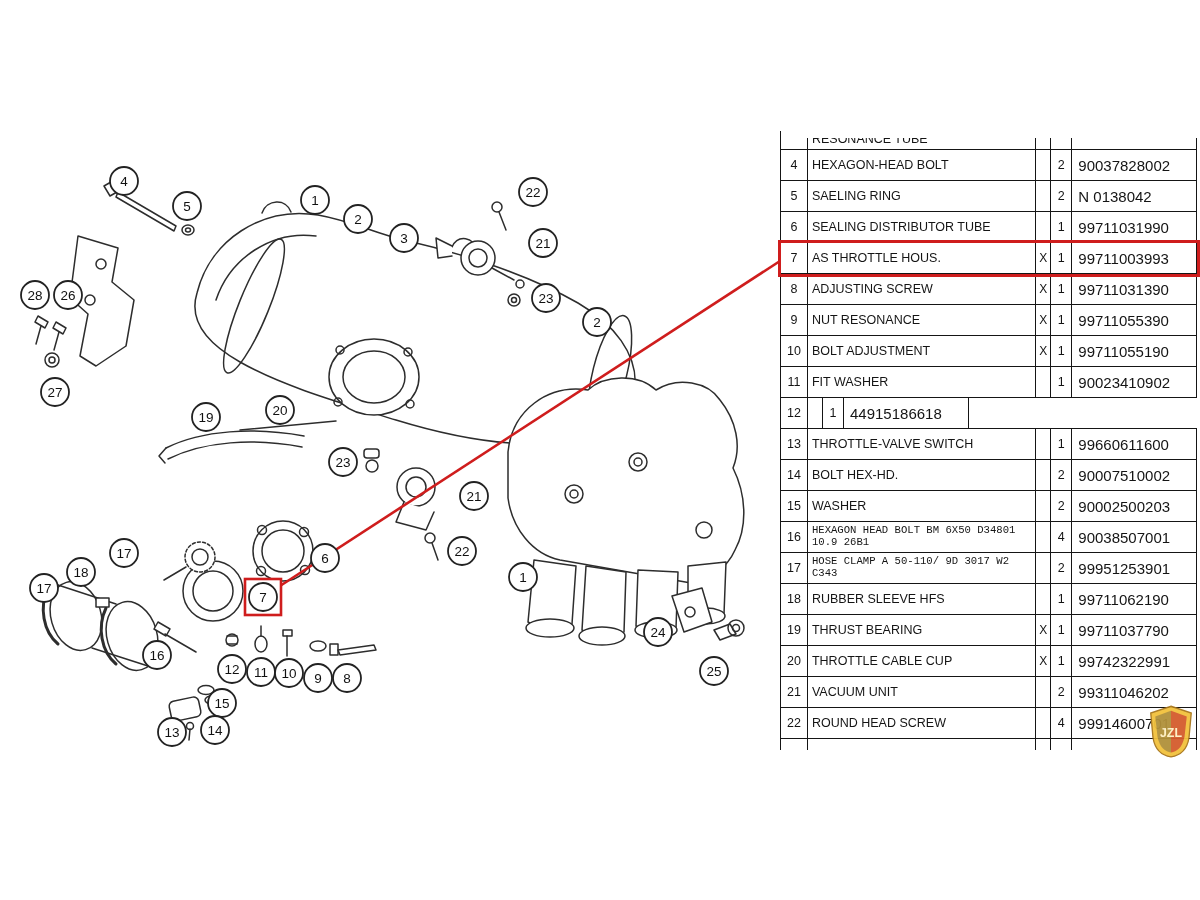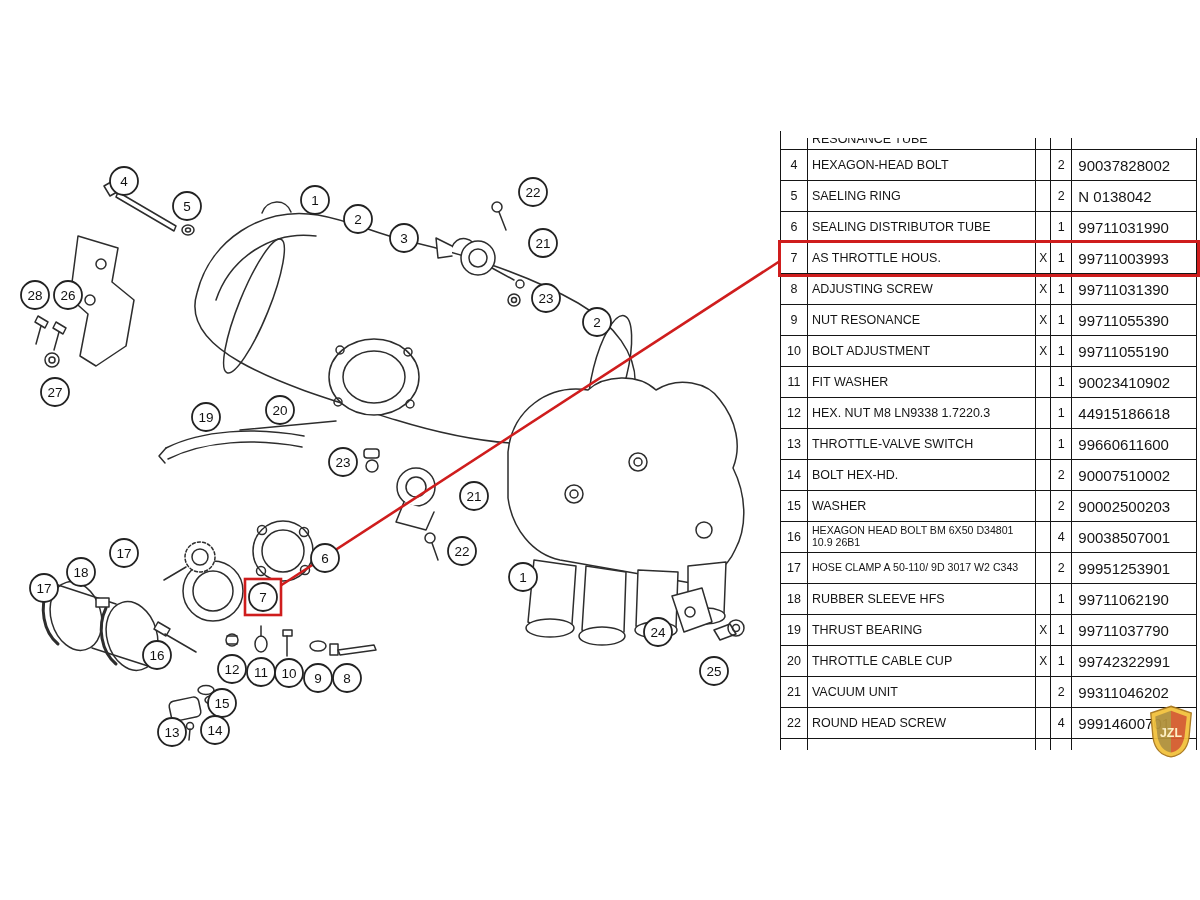--- a/index.html
+++ b/index.html
@@ -10,21 +10,21 @@
   #diagram-svg { position: absolute; left: 0; top: 0; width: 1200px; height: 900px; z-index: 1; }
 
   .parts-table {
     position: absolute; left: 780px; top: 131px; width: 417px;
     border-left: 1.6px solid #151515; z-index: 2;
   }
   .p-row { display: flex; height: 31px; border-bottom: 1.6px solid #151515; position: relative; background: #ffffff; }
   .c { border-right: 1.6px solid #151515; display: flex; align-items: center; overflow: hidden; }
   .c.item { width: 27px; justify-content: center; font-size: 12.5px; }
   .c.desc { width: 229px; padding: 0 4px; font-size: 12.5px; }
-  .c.desc.small { font-size: 10.6px; line-height: 1.12; }
+  .c.desc.small { font-size: 10.6px; line-height: 1.12; font-family: Liberation Mono, monospace; }
   .c.xcol { width: 15px; justify-content: center; font-size: 12px; }
   .c.qty  { width: 21px; justify-content: center; font-size: 12.5px; }
   .c.part { width: 125px; padding-left: 6px; font-size: 15px; }
 
   .p-row.partial-top { height: 19px; }
   .p-row.partial-top .c { align-items: flex-start; margin-top: 7px; }
   .p-row.partial-top .desc span { display: inline-block; margin-top: -6px; }
   .p-row.partial-bottom { height: 11px; border-bottom: none; }
 
   .p-row.highlighted { outline: 3px solid #cf1d1d; outline-offset: 0; z-index: 3; }
@@ -376,23 +376,20 @@
       <div class="c item">11</div>
       <div class="c desc">
             <span>FIT WASHER</span>
           </div>
       <div class="c xcol"></div>
       <div class="c qty">1</div>
       <div class="c part">90023410902</div>
     </div>
         <div class="p-row">
       <div class="c item">12</div>
-      <div class="c desc">
-            <span>HEX. NUT M8 LN9338 1.7220.3</span>
-          </div>
       <div class="c xcol"></div>
       <div class="c qty">1</div>
       <div class="c part">44915186618</div>
     </div>
         <div class="p-row">
       <div class="c item">13</div>
       <div class="c desc">
             <span>THROTTLE-VALVE SWITCH</span>
           </div>
       <div class="c xcol"></div>

